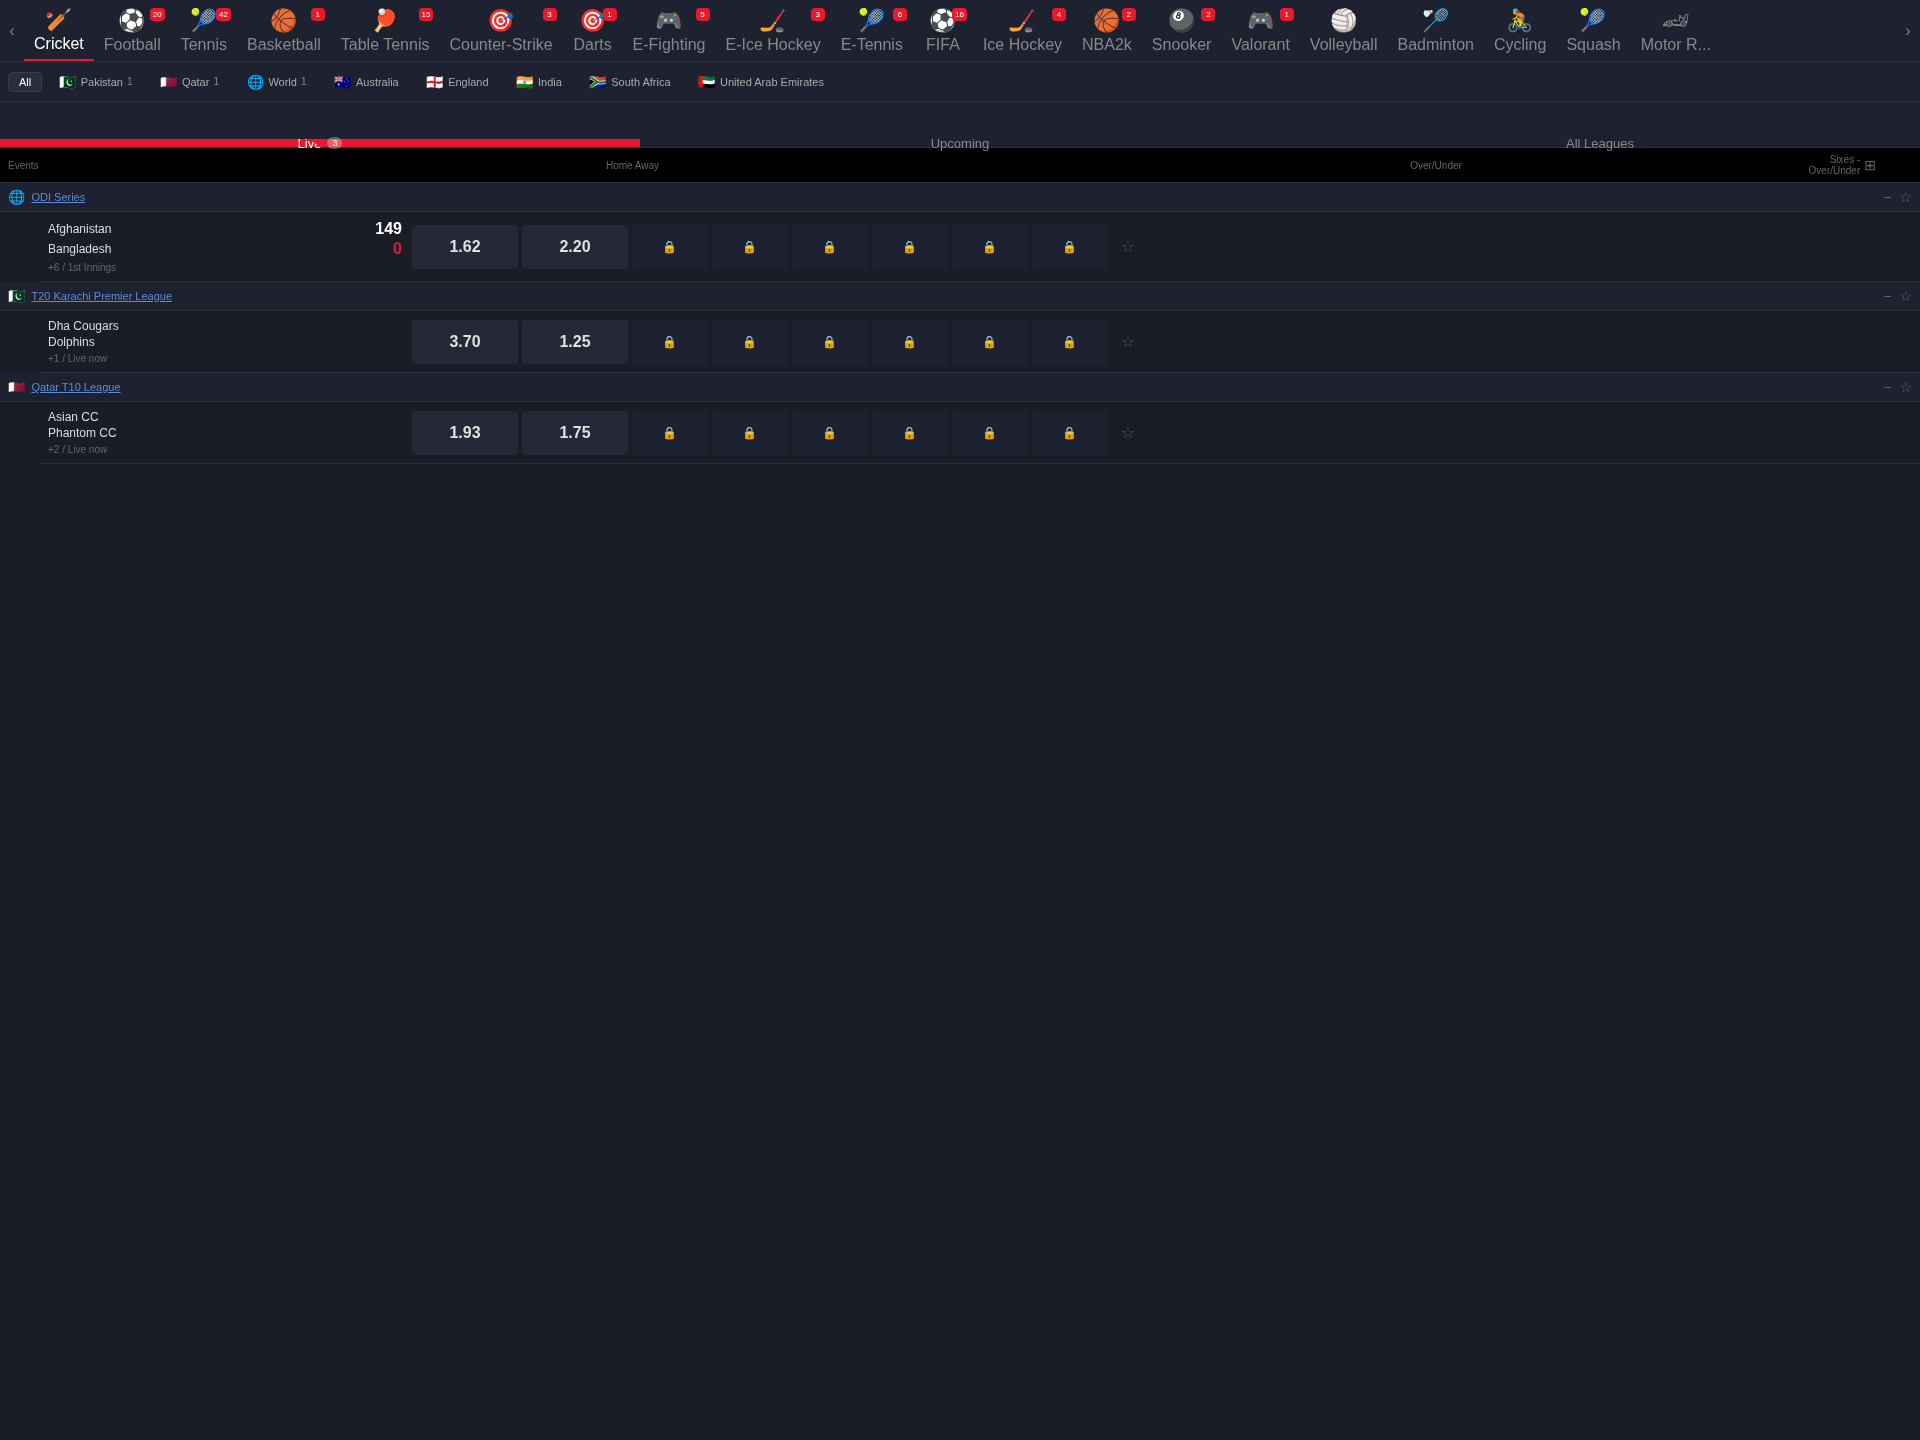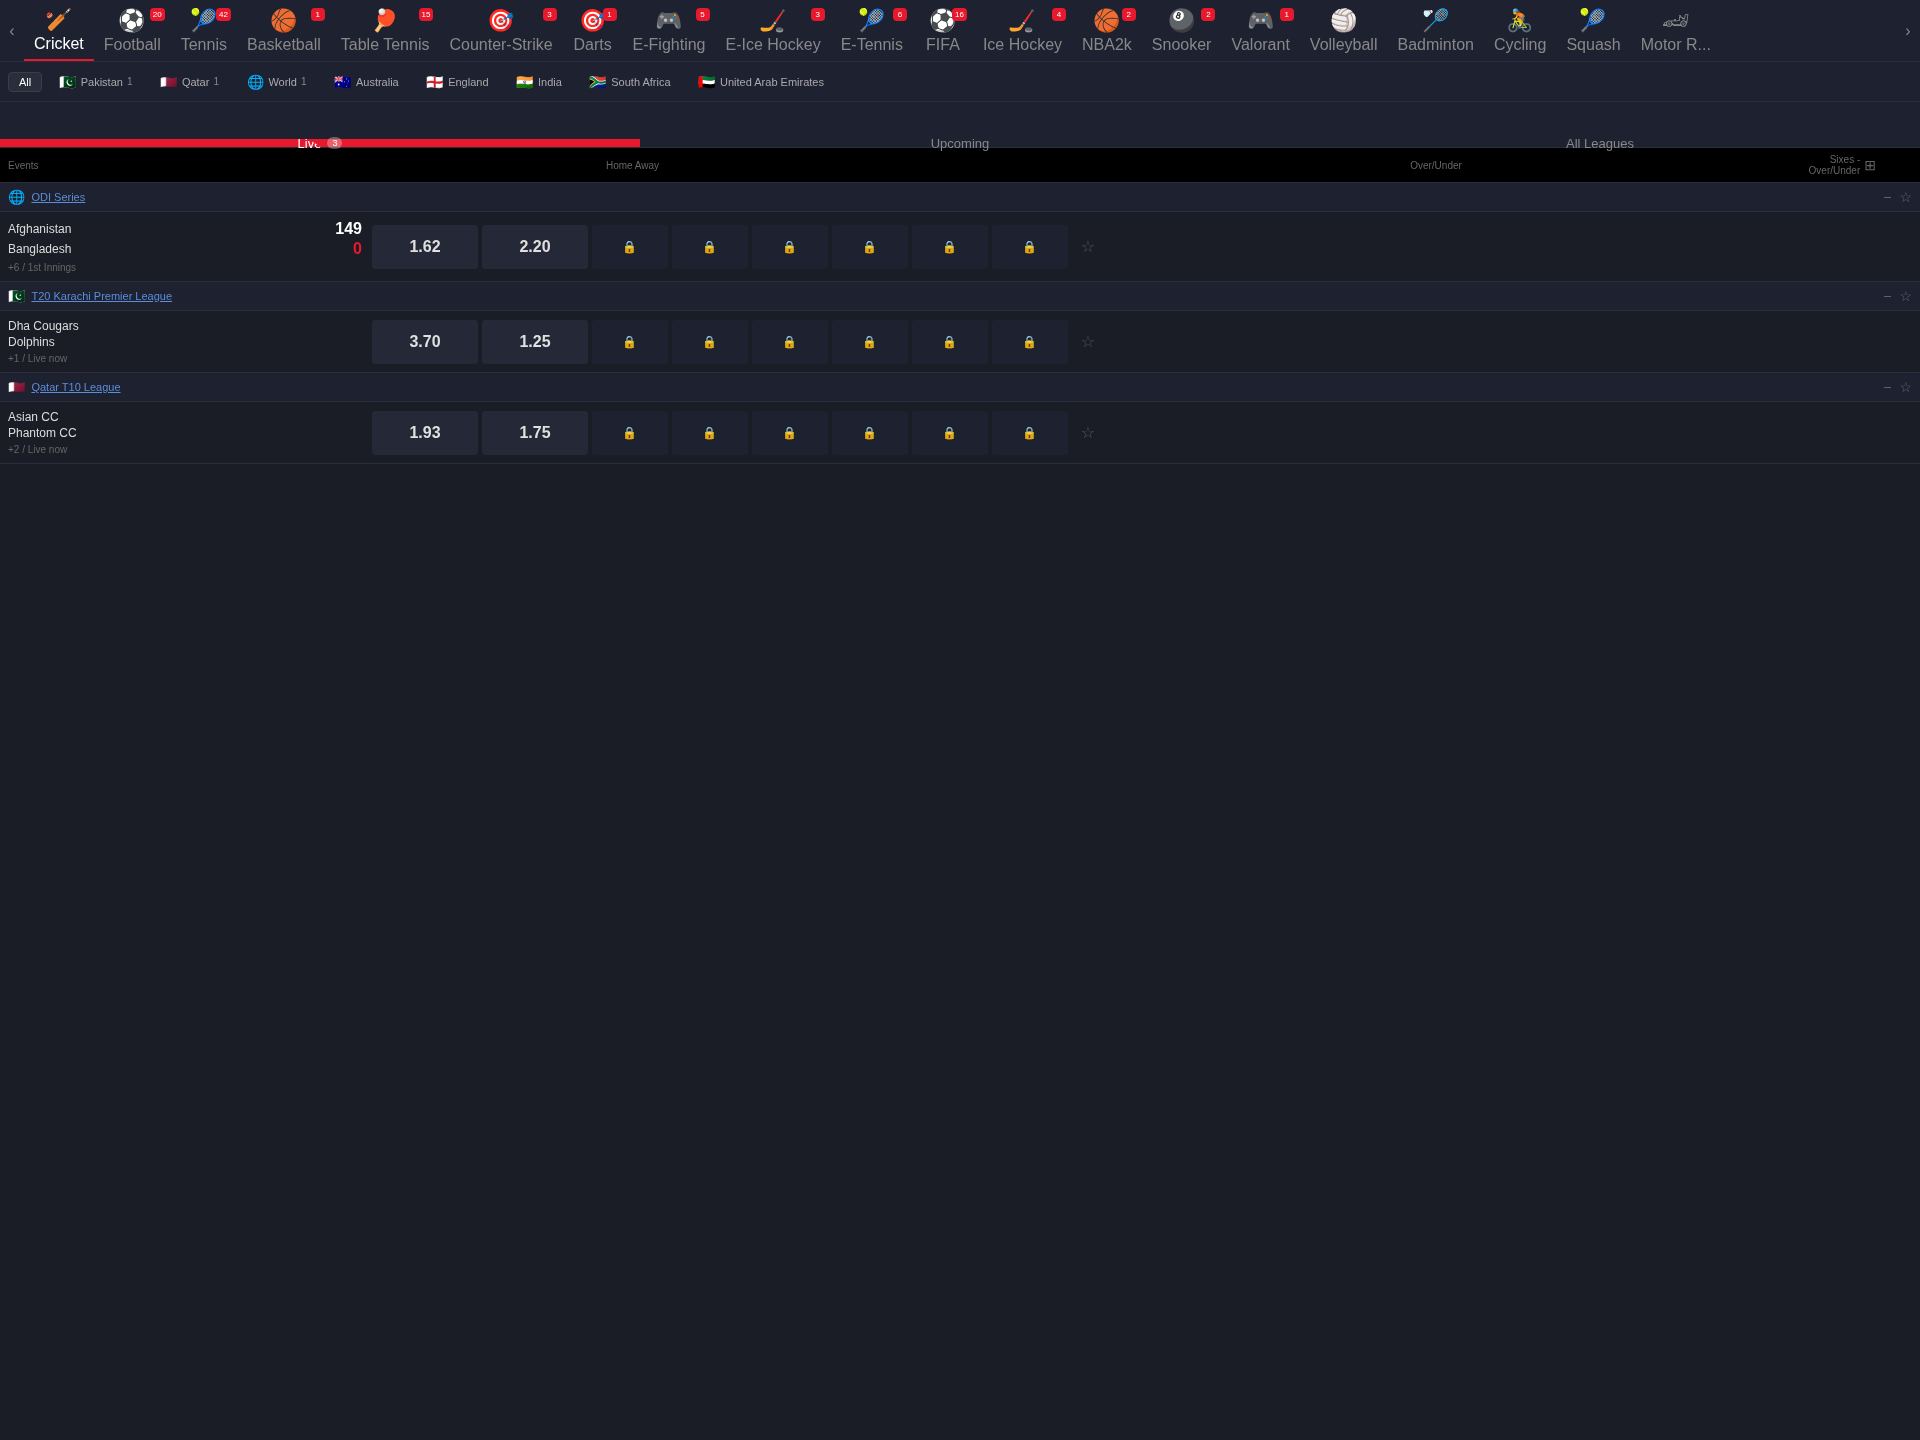--- a/index.html
+++ b/index.html
@@ -204,20 +204,21 @@
     }
 
     
     .match-row {
       display: grid;
       grid-template-columns: 370px 110px 110px 80px 80px 80px 80px 80px 80px 36px;
       align-items: center;
       border-bottom: 1px solid #2a2d3a;
       background: #1a1d26;
       min-height: 52px;
+      margin-left: 40px;
     }
     .match-info {
       padding: 8px;
       display: flex;
       flex-direction: column;
       gap: 2px;
     }
     .match-info .team-row {
       display: flex;
       justify-content: space-between;

